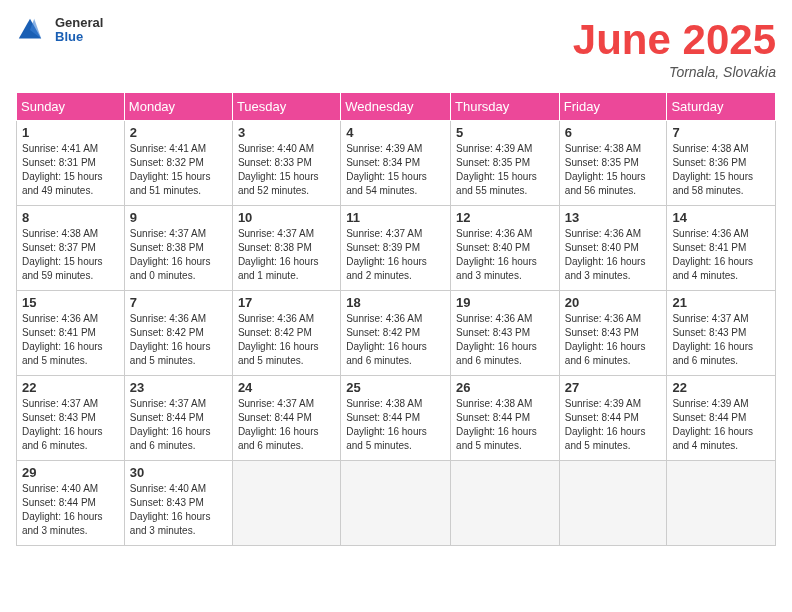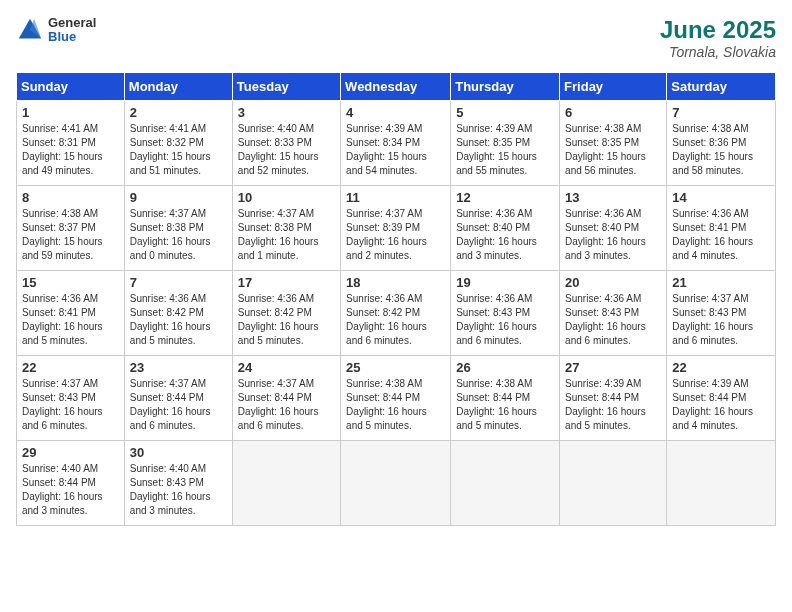--- a/index.html
+++ b/index.html
@@ -11,60 +11,60 @@
       padding: 16px;
     }
     .header {
       display: flex;
       justify-content: space-between;
       align-items: flex-start;
       margin-bottom: 12px;
     }
     .logo {
       display: flex;
-      gap: 4px;
+      gap: 11px;
     }
     .logo-text {
       display: flex;
       flex-direction: column;
       font-size: 13px;
       font-weight: bold;
       line-height: 1.1;
     }
     .logo-general { color: #333; }
     .logo-blue { color: #1a5fb4; }
     .logo-icon {
       width: 28px;
       height: 28px;
     }
     .title-block {
       text-align: right;
     }
     .month-title {
-      font-size: 24px;
+      font-size: 42px;
       font-weight: bold;
-      color: #0f766e;
+      color: #ef4444;
     }
     .location {
       font-size: 14px;
       color: #555;
       font-style: italic;
     }
     .calendar {
       width: 100%;
       border-collapse: collapse;
     }
     .calendar th {
-      background: #1d4ed8;
+      background: #ec4899;
       color: #fff;
       font-size: 13px;
       padding: 6px 4px;
       text-align: left;
       border: 1px solid #fff;
-      font-weight: bold;
+      font-weight: normal;
     }
     .calendar td {
       vertical-align: top;
       border: 1px solid #ccc;
       padding: 4px 5px;
       font-size: 10px;
       color: #333;
       background: #fff;
       width: 113px;
       min-height: 80px;

